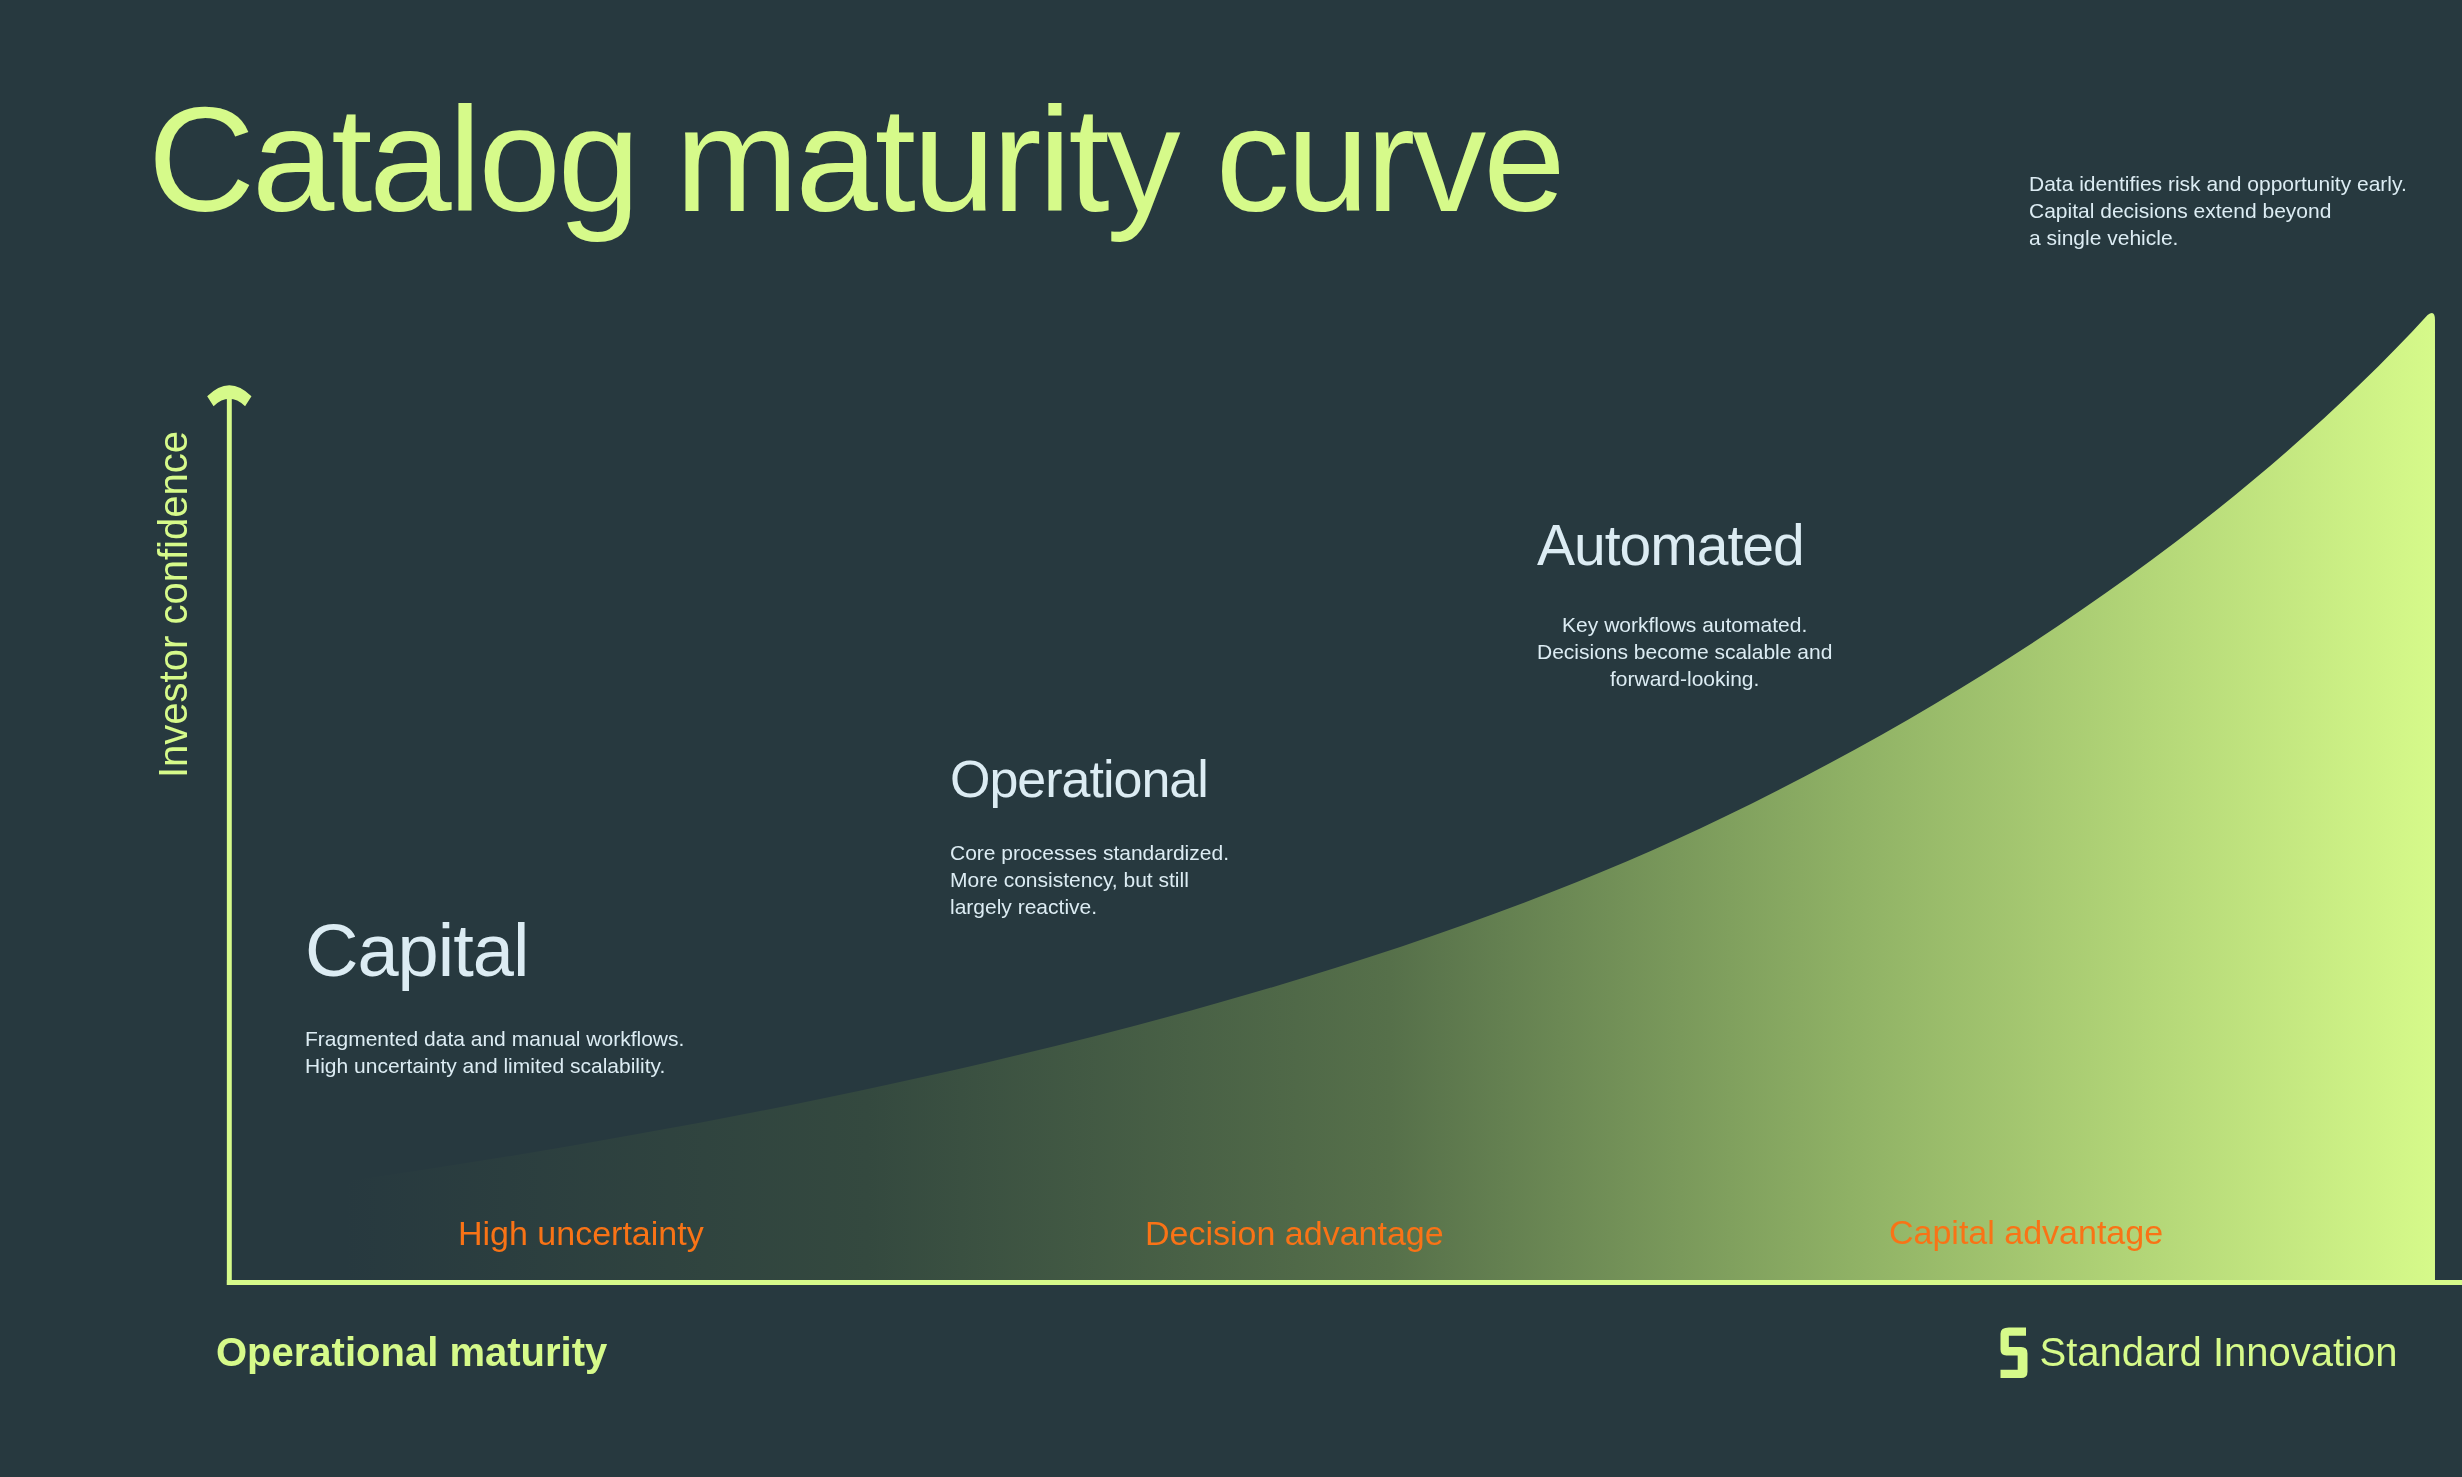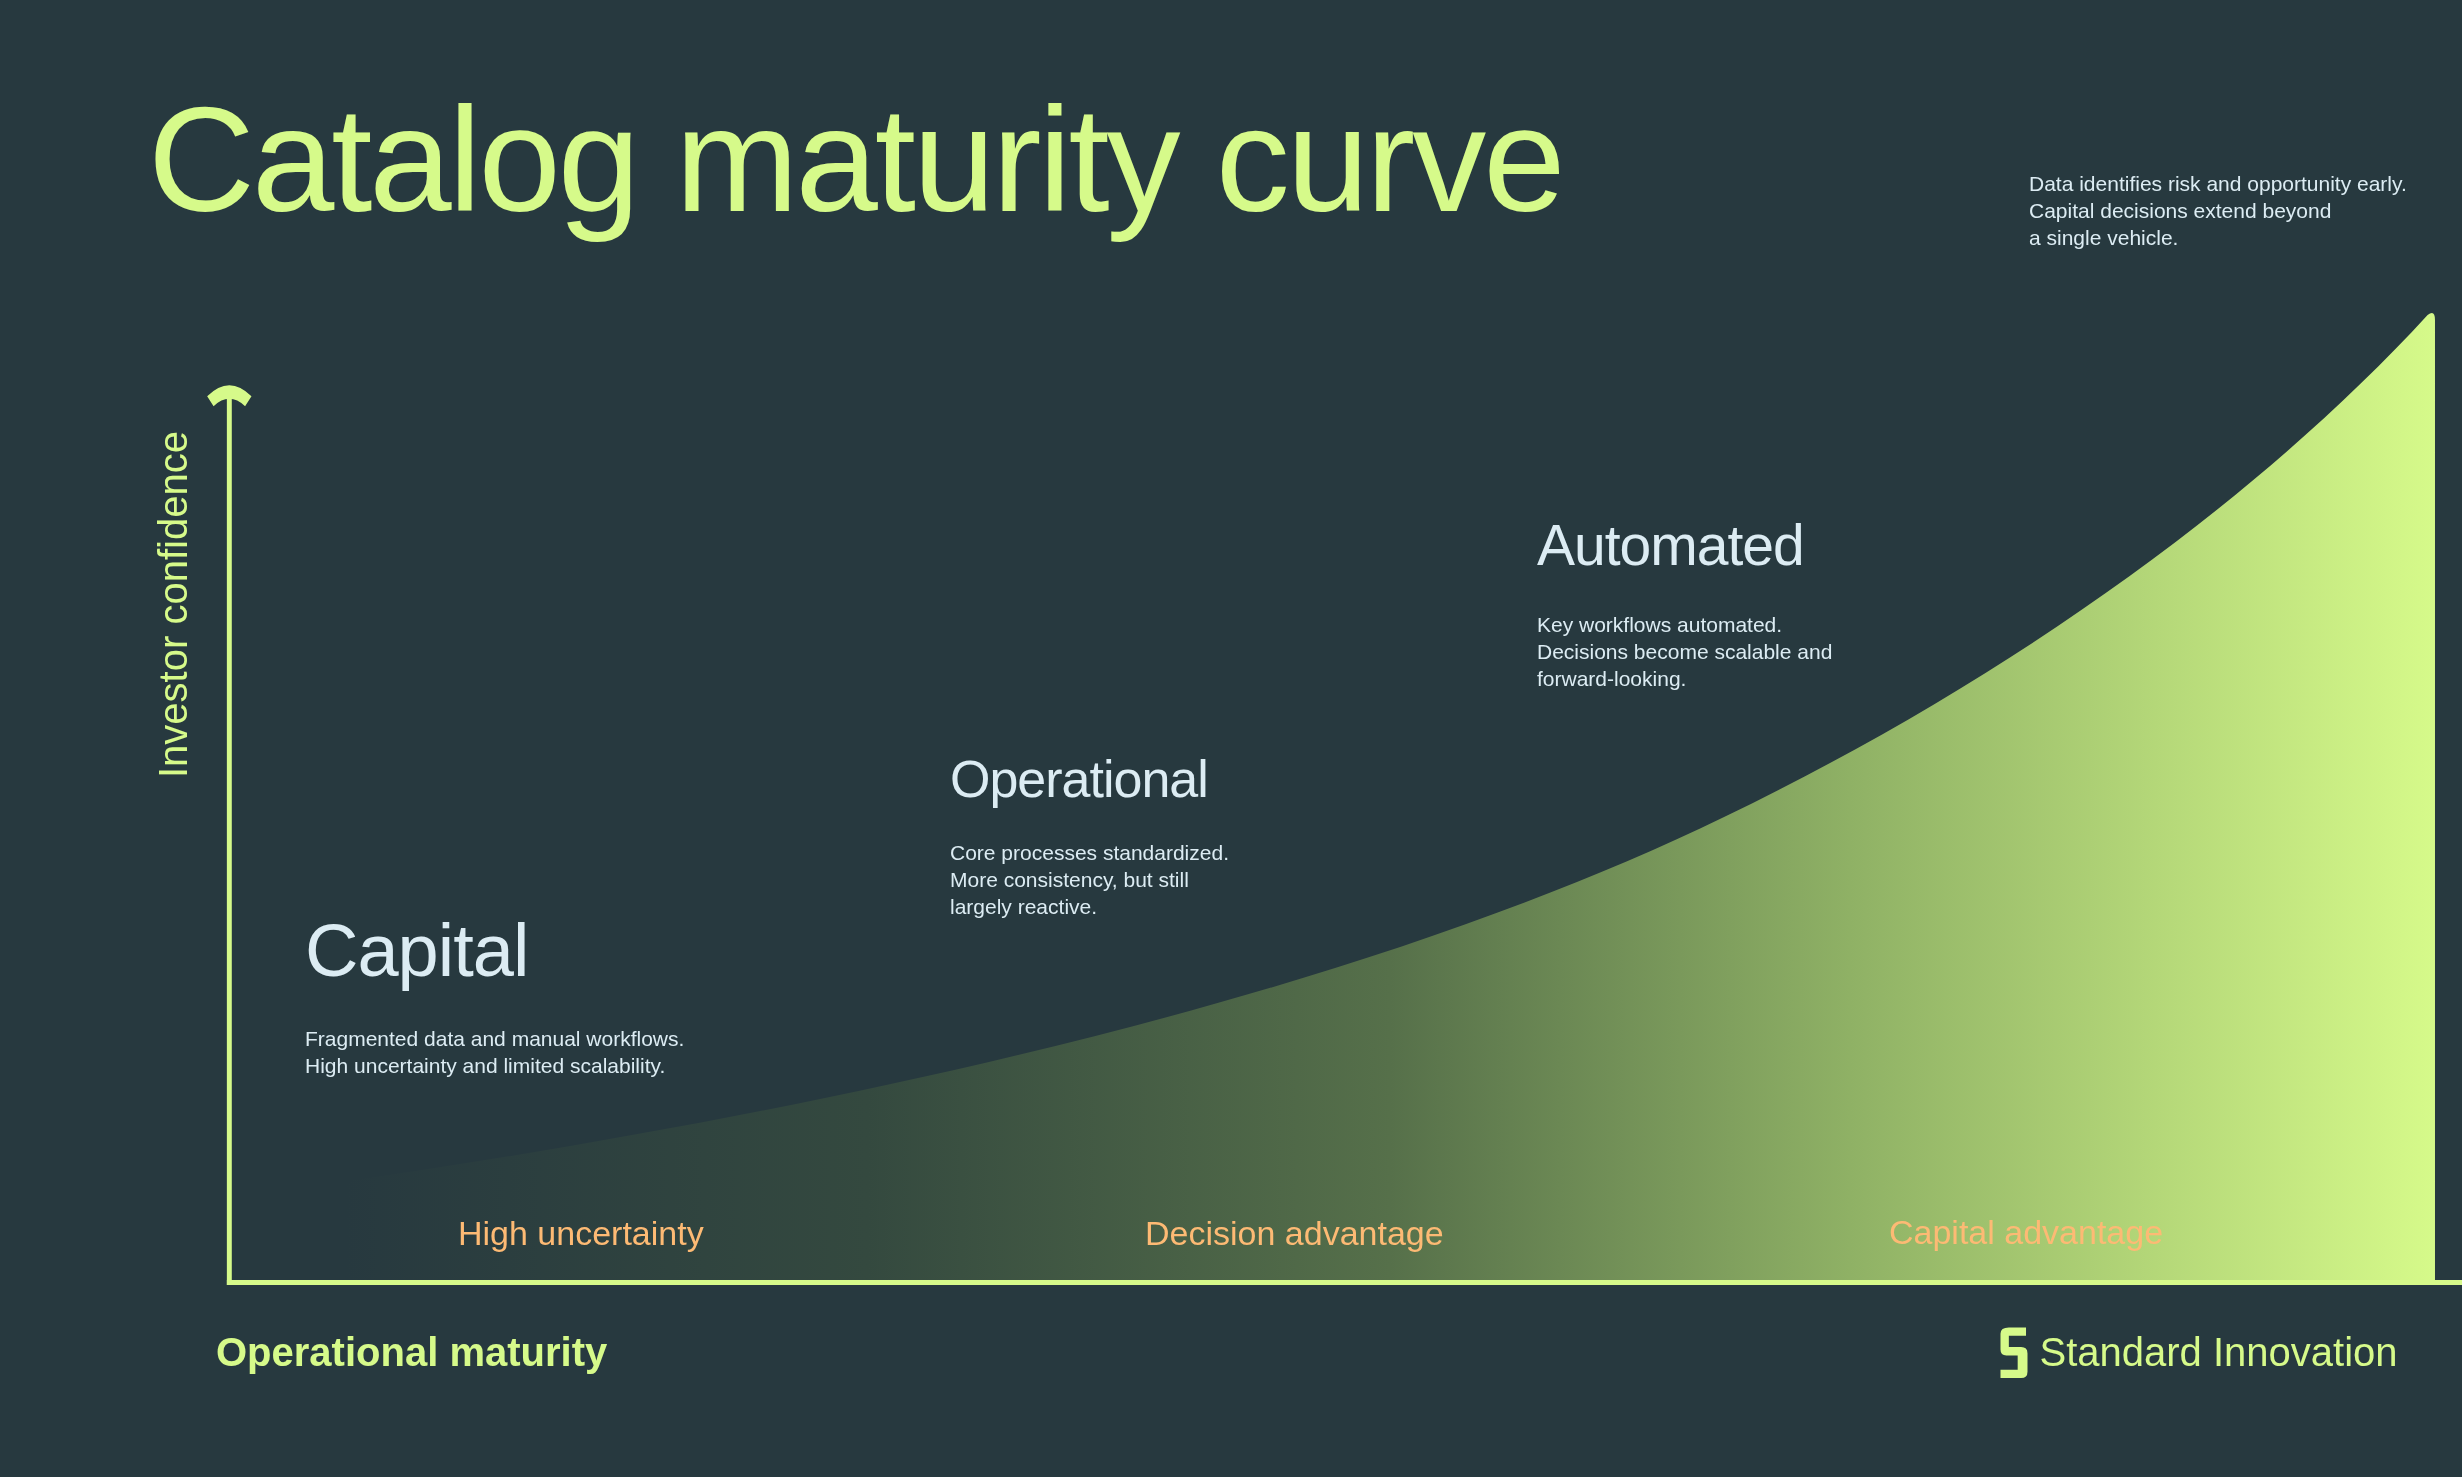--- a/index.html
+++ b/index.html
@@ -16,21 +16,21 @@
     color:#d6fa8a; font-weight:400; white-space:nowrap;
   }
   .stage-title {
     color:#dcecf3; font-weight:400; white-space:nowrap; line-height:1;
     letter-spacing:-1px;
   }
   .stage-desc {
     color:#dcecf3; font-size:21px; line-height:27px; white-space:pre-line;
   }
   .band-label {
-    color:#fdba74; font-size:34px; line-height:1; white-space:nowrap;text-align:center;
+    color:#f97316; font-size:34px; line-height:1; white-space:nowrap;text-align:center;
   }
   .axis-label {
     color:#d6fa8a; font-size:40px; line-height:1; white-space:nowrap;
   }
   .y-label {
     left:153px; top:778px;
     transform-origin:0 0; transform:rotate(-90deg);
   }
   svg.chart { position:absolute; left:0; top:0; }
   .brand { display:flex; align-items:center; gap:11px; }
@@ -77,21 +77,21 @@
 
 <div class="abs" style="left:950px; top:753px;">
   <div class="stage-title" style="font-size:52px;">Operational</div>
   <div class="stage-desc" style="margin-top:34px;">Core processes standardized.
 More consistency, but still
 largely reactive.</div>
 </div>
 
 <div class="abs" style="left:1537px; top:485px;">
   <div class="stage-title" style="font-size:57px;margin-top:32px;">Automated</div>
-  <div class="stage-desc" style="margin-top:37px;">Key workflows automated.
+  <div class="stage-desc" style="margin-top:37px;text-align:center;">Key workflows automated.
 Decisions become scalable and
 forward-looking.</div>
 </div>
 
 <div class="abs" style="left:2029px; top:131px;">
   <div class="stage-desc" style="margin-top:39px;">Data identifies risk and opportunity early.
 Capital decisions extend beyond
 a single vehicle.</div>
 </div>
 

